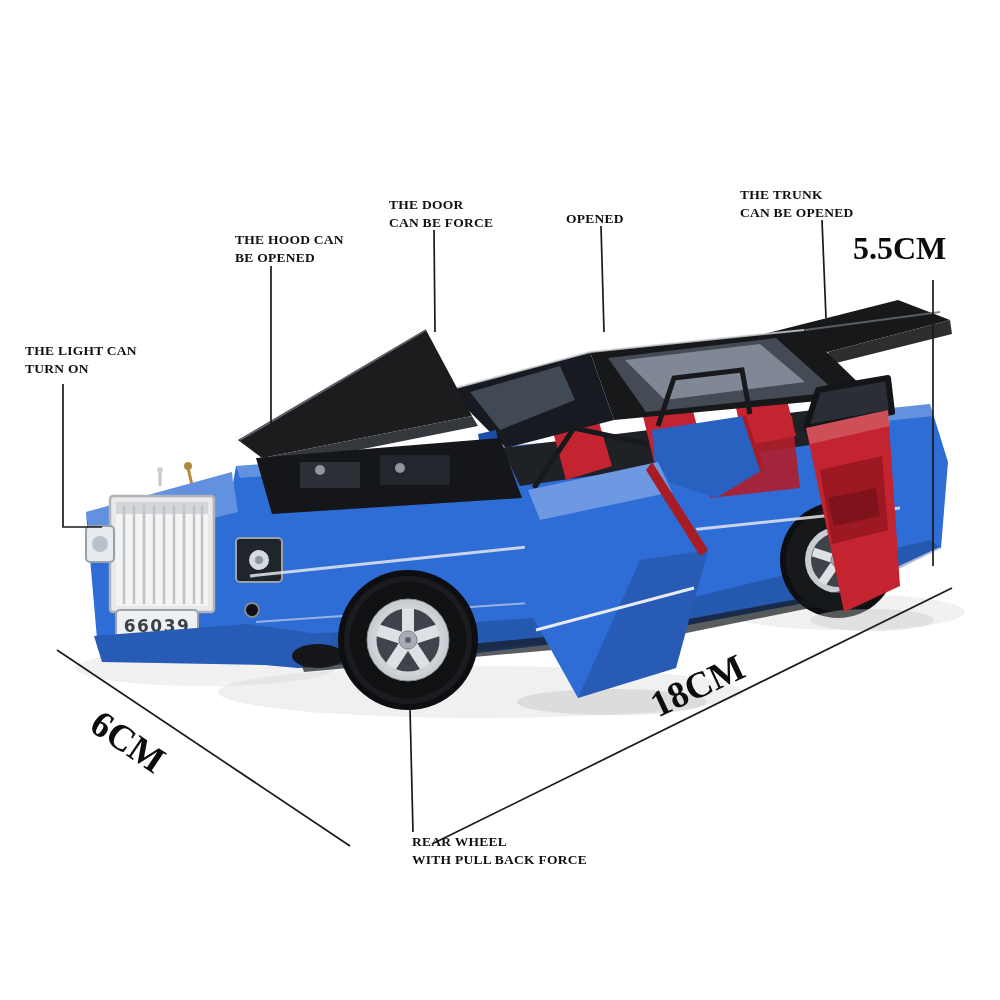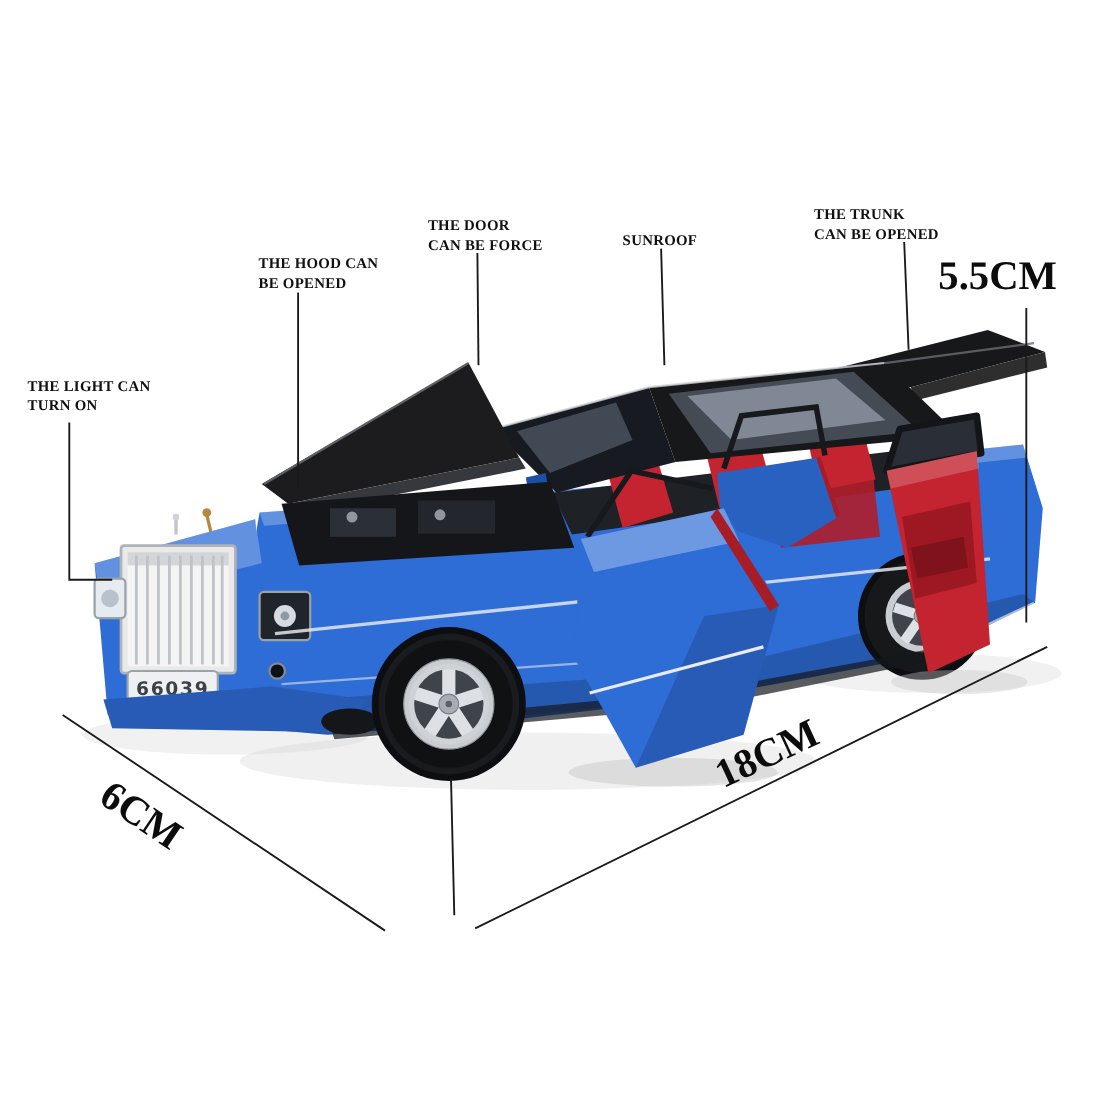--- a/index.html
+++ b/index.html
@@ -2,21 +2,21 @@
 <html style="--c-body: #2e6cd6; --c-body_light: #5b93e6; --c-body_dark: #1c4fae; --c-roof: #17181a; --c-interior: #c42430; --c-grille: #f0f0f0; --c-wheel: #c9ccd0; --c-tire: #17181a;"><head>
 <meta charset="utf-8">
 <style>
   html,body{margin:0;padding:0;background:#ffffff;}
   .stage{position:relative;width:1000px;height:1000px;background:#ffffff;overflow:hidden;
          font-family:"Liberation Serif", serif;}
   .scene-svg{position:absolute;left:0;top:0;width:1000px;height:1000px;}
   .label{position:absolute;font-family:"Liberation Serif", serif;font-weight:700;
          font-size:13.5px;letter-spacing:.25px;color:#101010;white-space:pre-line;line-height:1.3;}
   .dim{position:absolute;font-family:"Liberation Serif", serif;font-weight:700;color:#0c0c0c;}
-  .dim-h{left:853px;top:230px;font-size:37px;}
+  .dim-h{left:853px;top:230px;font-size:32px;}
   .dim-18{left:648px;top:664px;font-size:37px;transform:rotate(-25deg);}
   .dim-6{left:88px;top:720px;font-size:37px;transform:rotate(34deg);}
   .lbl-light{left:25px;top:342px;width:140px;}
   .lbl-hood{left:235px;top:231px;width:150px;}
   .lbl-door{left:389px;top:196px;width:140px;}
   .lbl-sunroof{left:566px;top:210px;}
   .lbl-trunk{left:740px;top:186px;width:140px;}
   .lbl-rearwheel{left:412px;top:833px;width:200px;}
   
   .c-body{fill:var(--c-body,#2e6cd6);}
@@ -214,21 +214,23 @@
     <line class="ann" x1="57" y1="650" x2="350" y2="846"></line>
   </g>
 </svg>
 
 <div class="label lbl-light">THE LIGHT CAN
 TURN ON</div>
 <div class="label lbl-hood">THE HOOD CAN
 BE OPENED</div>
 <div class="label lbl-door">THE DOOR
 CAN BE FORCE</div>
-<div class="label lbl-sunroof">SUNROOF</div>
+<div class="label lbl-sunroof">OPENED</div>
 <div class="label lbl-trunk">THE TRUNK
 CAN BE OPENED</div>
+<div class="label lbl-rearwheel">REAR WHEEL
+WITH PULL BACK FORCE</div>
 
 <div class="dim dim-h">5.5CM</div>
 <div class="dim dim-18">18CM</div>
 <div class="dim dim-6">6CM</div>
 
 </div>
 
 </body></html>

